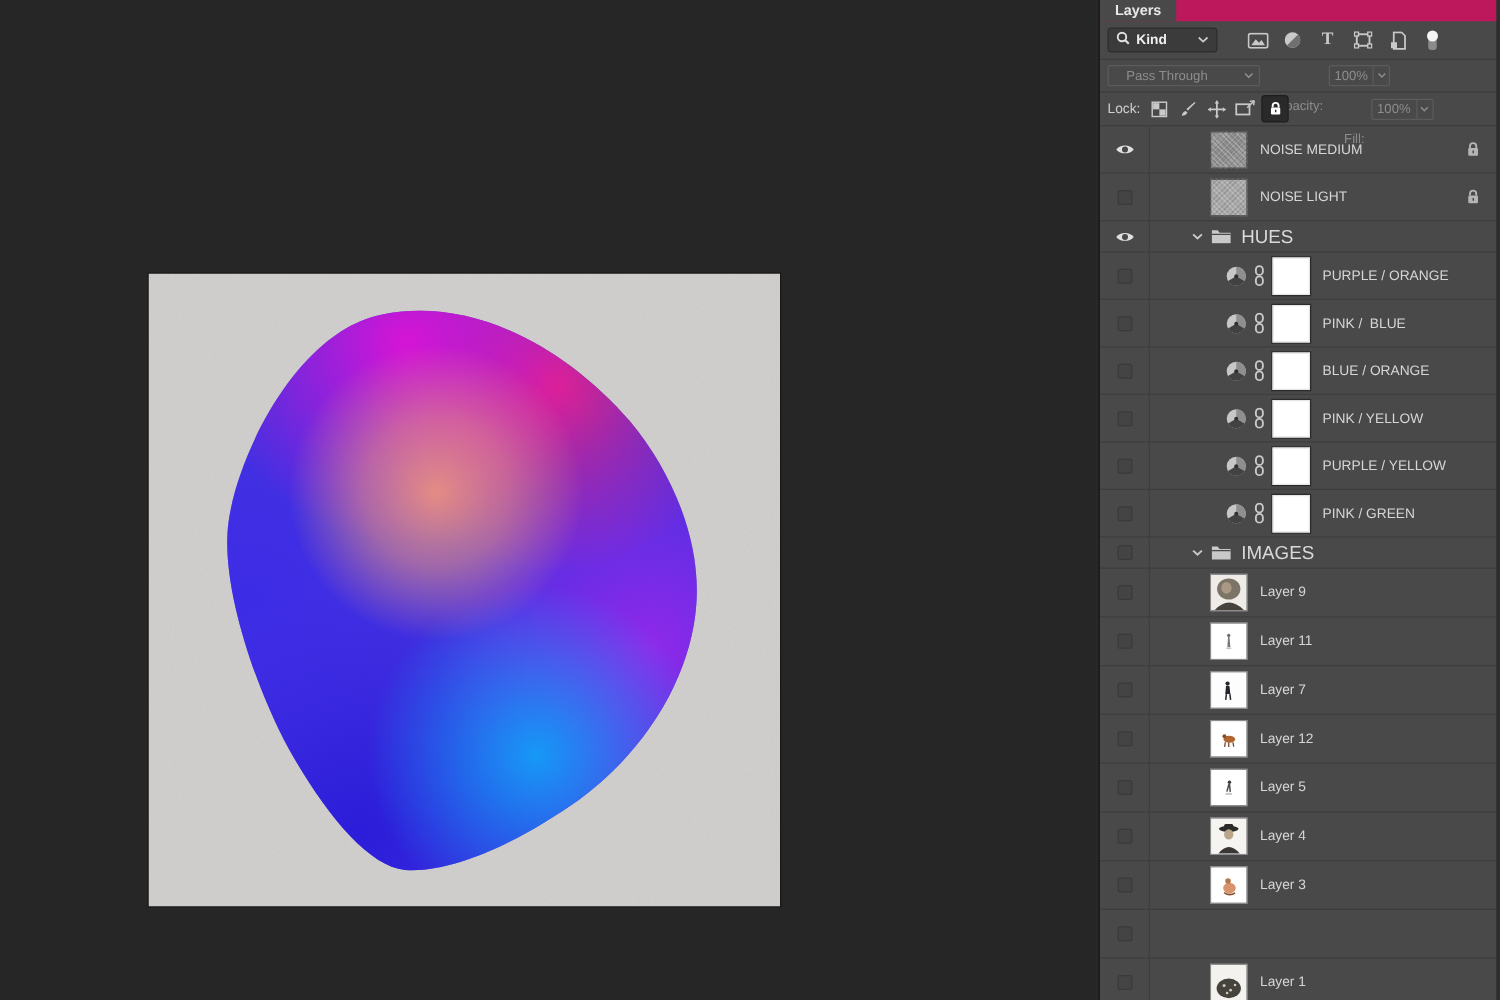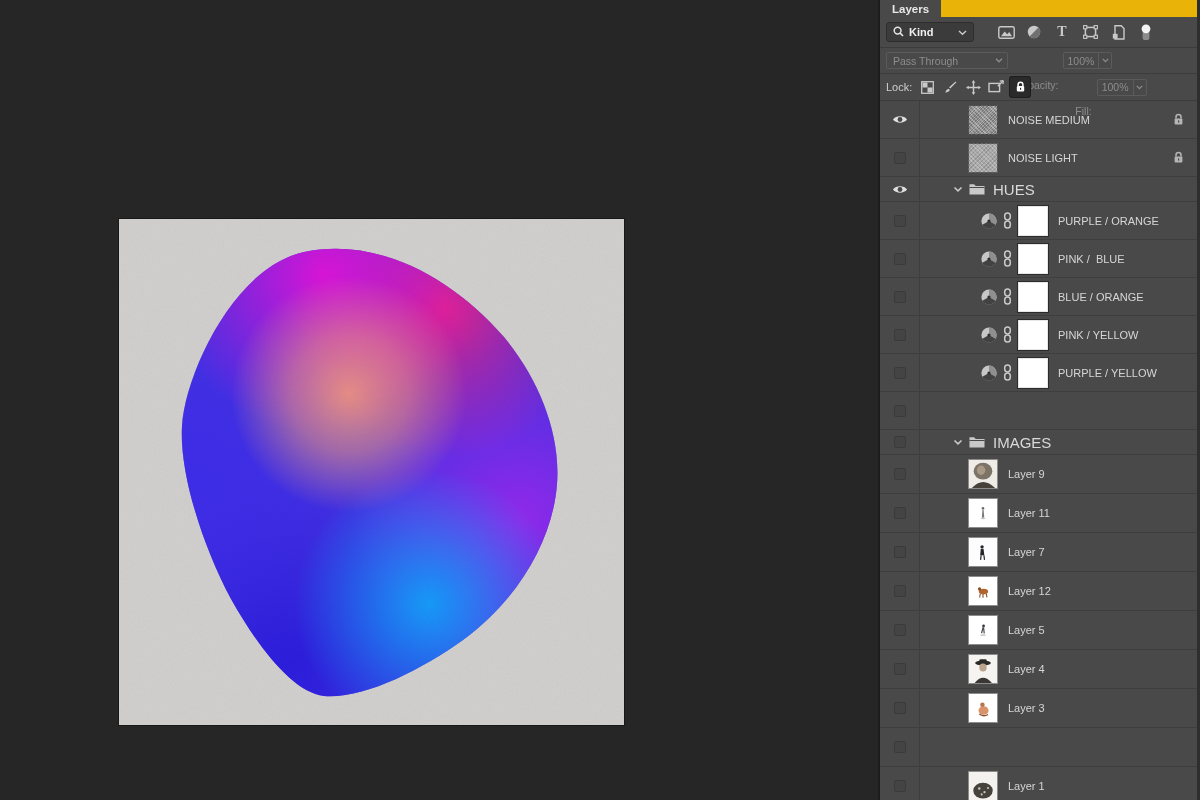--- a/index.html
+++ b/index.html
@@ -8,34 +8,34 @@
 
   
   .artboard{position:absolute;left:119px;top:219px;width:505px;height:506px;
     background:#d5d4d2;box-shadow:0 0 0 1px rgba(0,0,0,.35);}
   .artboard svg{display:block;}
 
   
   .panel{position:absolute;left:878px;top:0;width:322px;height:800px;
     background:#494949;border-left:2px solid #1d1d1d;border-right:3px solid #2e2e2e;
     color:#d6d6d6;font-size:11px;}
-  .tabbar{height:17px;background:#eab308;display:flex;align-items:stretch;}
+  .tabbar{height:17px;background:#be185d;display:flex;align-items:stretch;}
   .tab{background:#494949;color:#e8e8e8;font-weight:bold;font-size:11.5px;
     padding:0 12px;display:flex;align-items:center;}
   .hrow{display:flex;align-items:center;border-bottom:1px solid #3c3c3c;}
   .filter-row{height:31px;padding:0 6px;gap:12px;}
   .combo{display:flex;align-items:center;gap:5px;background:#3b3b3b;
     border:1px solid #2d2d2d;border-radius:3px;height:20px;width:88px;padding:0 6px;}
   .combo .lbl{color:#f0f0f0;font-weight:bold;font-size:11px;flex:1;}
   .ficons{display:flex;align-items:center;gap:10px;margin-left:11px;}
   .fico{width:18px;height:18px;display:flex;align-items:center;justify-content:center;}
   .t-glyph{color:#c9c9c9;font-weight:bold;font-size:14px;font-family:"Liberation Serif",serif;}
   .blend-row{height:26px;padding:0 6px;}
   .dd{display:flex;align-items:center;height:17px;border:1px solid #5b5b5b;
-    border-radius:2px;color:#8d8d8d;padding:0 4px 0 6px;}
+    border-radius:2px;color:#8d8d8d;padding:0 4px 0 14px;}
   .dd.pass{width:122px;}
   .dd .txt{flex:1;font-size:10.5px;}
   .dim{color:#8d8d8d;font-size:10.5px;margin-top:48px;}
   .valbox{display:flex;align-items:stretch;height:17px;border:1px solid #5b5b5b;border-radius:2px;}
   .valbox .v{padding:0 4px;display:flex;align-items:center;color:#8d8d8d;font-size:10.5px;}
   .valbox .a{width:13px;border-left:1px solid #5b5b5b;display:flex;align-items:center;justify-content:center;}
   .lock-row{height:27px;padding:0 6px;gap:5px;}
   .lock-row .lab{color:#cfcfcf;font-size:11px;margin-right:1px;}
   .lbtn{width:18px;height:18px;display:flex;align-items:center;justify-content:center;border-radius:2px;}
   .lbtn.active{background:#2a2a2a;box-shadow:0 0 0 1px #1e1e1e;width:20px;height:20px;}
@@ -420,20 +420,38 @@
             </svg>
           </span>
           <span class="maskthumb"></span>
           <span class="lname">PURPLE / YELLOW</span>
         </div>
       </div>
       <div class="lrow">
         <div class="eyec">
           <span class="eyebox"></span>
         </div>
+        <div class="rowc">
+          <span class="adjball">
+            <svg width="18" height="18" viewBox="0 0 18 18">
+              <circle cx="9" cy="9" r="7.6" fill="#c7c7c7"></circle>
+              <path d="M9 9 L9 1.4 A7.6 7.6 0 0 1 15.6 12.8 Z" fill="#8f8f8f"></path>
+              <path d="M9 9 L15.6 12.8 A7.6 7.6 0 0 1 2.4 12.8 Z" fill="#424242"></path>
+              <circle cx="9" cy="9" r="1.6" fill="#303030"></circle>
+            </svg>
+          </span>
+          <span class="adjchain">
+            <svg width="9" height="17" viewBox="0 0 9 17">
+              <rect x="1.7" y="0.9" width="5.6" height="7" rx="2.8" fill="none" stroke="#c9c9c9" stroke-width="1.5"></rect>
+              <rect x="1.7" y="9.1" width="5.6" height="7" rx="2.8" fill="none" stroke="#c9c9c9" stroke-width="1.5"></rect>
+            </svg>
+          </span>
+          <span class="maskthumb"></span>
+          <span class="lname">PINK / GREEN</span>
+        </div>
       </div>
       <div class="lrow group">
         <div class="eyec">
           <span class="eyebox"></span>
         </div>
         <div class="rowc">
           <span class="gchev">
             <svg width="10" height="7" viewBox="0 0 10 7">
               <path d="M1.5 1.5 L5 4.8 L8.5 1.5" stroke="#c9c9c9" stroke-width="1.6" fill="none"></path>
             </svg>

